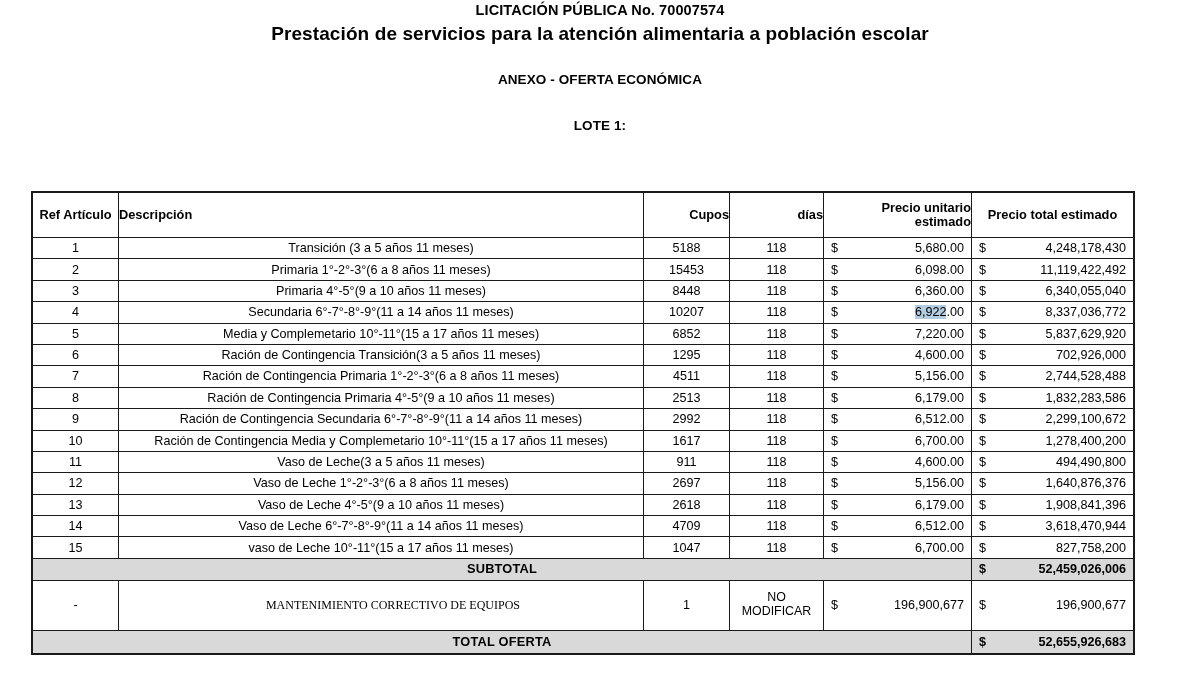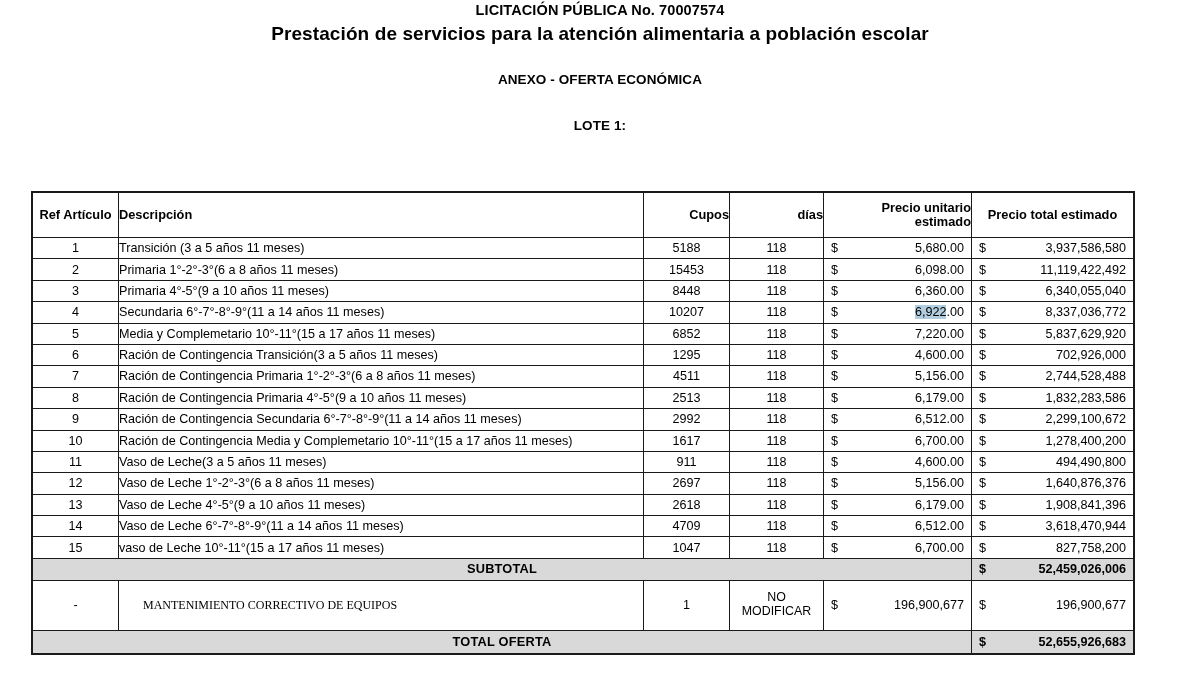--- a/index.html
+++ b/index.html
@@ -81,21 +81,21 @@
   th.th-desc { text-align: left; padding-left: 7px; }
   th.th-pt   { text-align: center; padding: 2px 6px; }
 
   
   tbody tr { height: 21.4px; }
   td.ref {
     text-align: center;
     font-size: 12.6px;
   }
   td.desc {
-    text-align: left;
+    text-align: center;
     padding-left: 6px;
     font-size: 12.6px;
     white-space: nowrap;
     overflow: hidden;
   }
   td.cupos, td.dias {
     text-align: center;
     font-size: 12.6px;
   }
 
@@ -202,21 +202,21 @@
             <td class="dias">118</td>
             <td class="money pu">
               <div class="money-inner">
                 <span class="cur">$</span>
                 <span class="amt">5,680.00</span>
               </div>
             </td>
             <td class="money pt">
               <div class="money-inner">
                 <span class="cur">$</span>
-                <span class="amt">3,937,586,580</span>
+                <span class="amt">4,248,178,430</span>
               </div>
             </td>
           </tr>
           <tr>
             <td class="ref">2</td>
             <td class="desc">Primaria 1°-2°-3°(6 a 8 años 11 meses)</td>
             <td class="cupos">15453</td>
             <td class="dias">118</td>
             <td class="money pu">
               <div class="money-inner">

